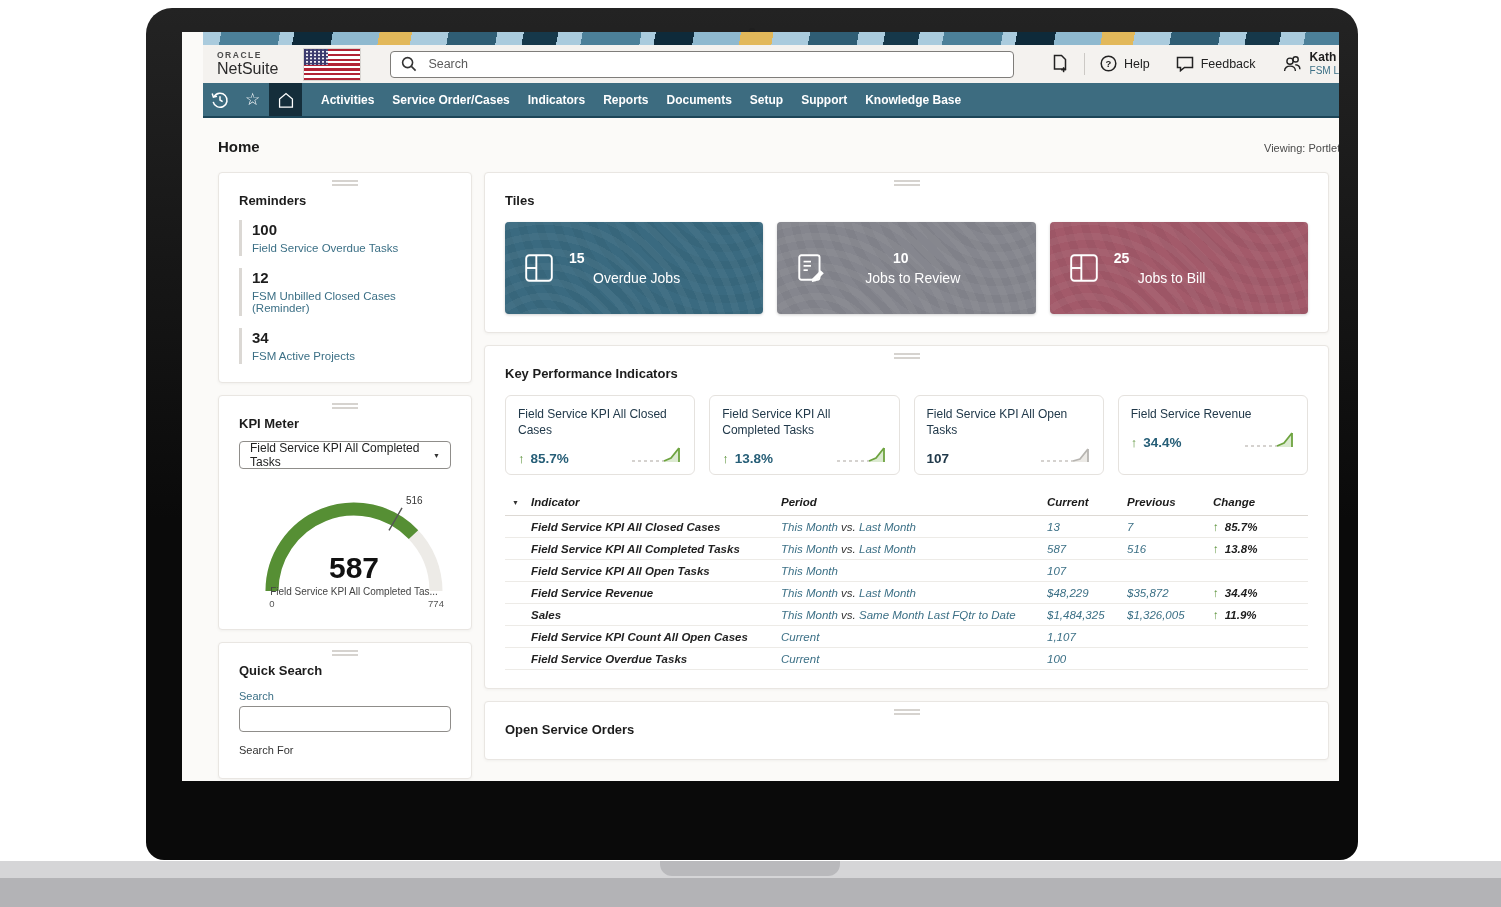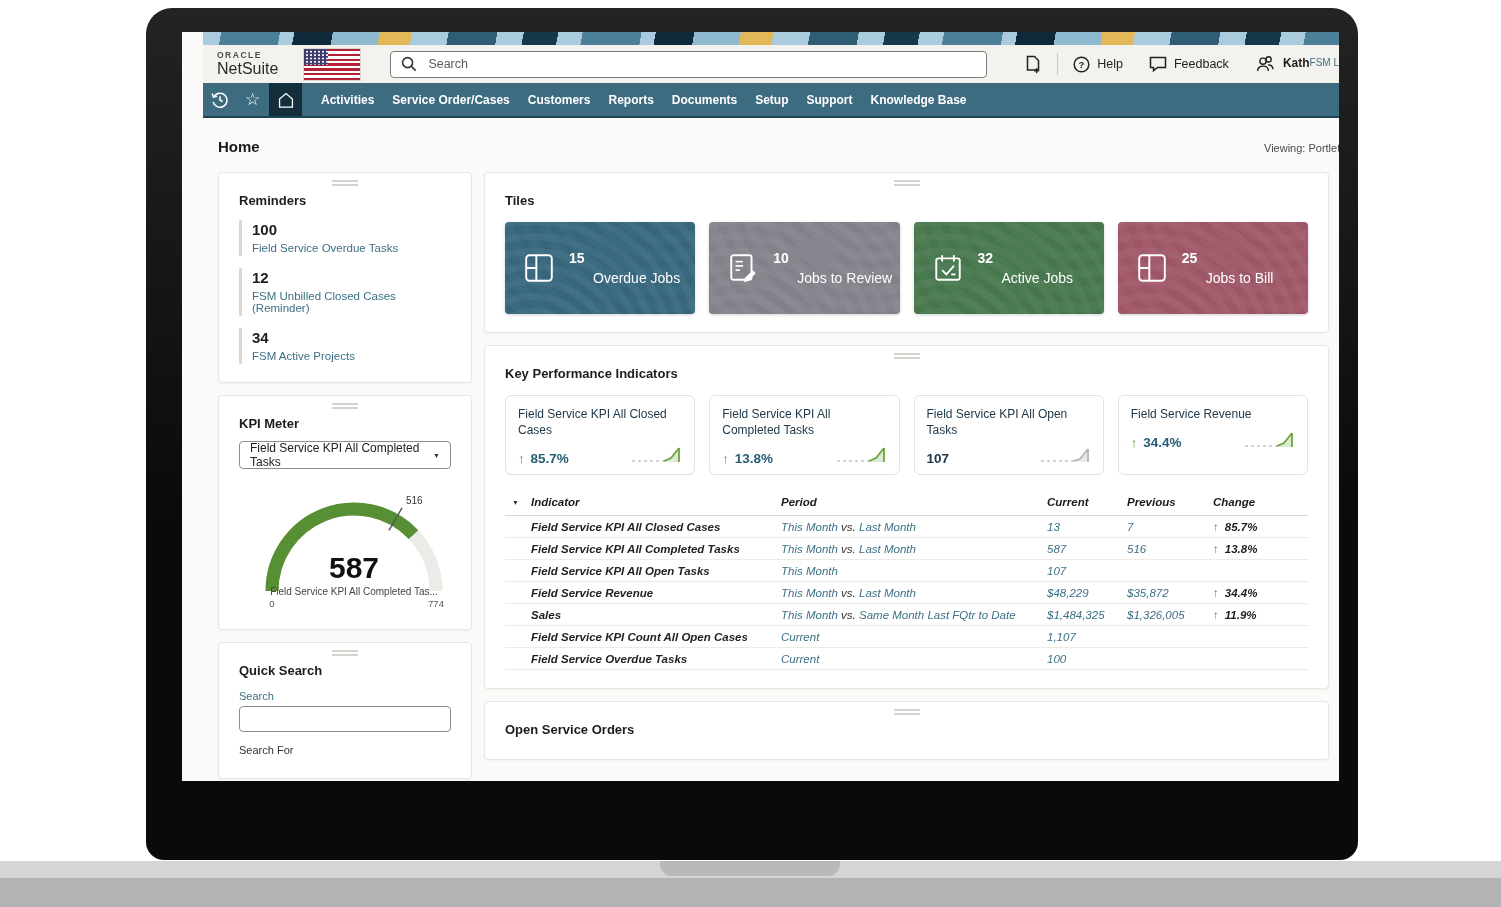--- a/index.html
+++ b/index.html
@@ -35,21 +35,21 @@
         background-image:radial-gradient(#fff 0.7px,transparent 0.8px);background-size:4px 3.4px;background-position:1px 1px;}
   .searchbox{margin-left:30px;width:692px;height:27px;background:#fff;border:1px solid #7f7d7a;border-radius:4px;
         display:flex;align-items:center;padding:0 10px;box-sizing:border-box;}
   .searchbox svg{flex:none;margin-right:9px;}
   .searchbox input{border:none;outline:none;flex:1;font-size:12.5px;color:#333;background:transparent;font-family:inherit;}
   .searchbox input::placeholder{color:#5b5b5b;}
   .appbar-right{display:flex;align-items:center;margin-left:24px;gap:0;white-space:nowrap;}
   .iconbtn{display:flex;align-items:center;gap:7px;font-size:12.5px;color:#222;cursor:pointer;padding:0 13px;}
   .vdiv{width:1px;height:22px;background:#ccc9c5;margin:0 2px;}
   .userchip{display:flex;align-items:center;gap:7px;cursor:pointer;padding-left:14px;}
-  .usertext{display:flex;line-height:1.15;}
+  .usertext{display:flex;flex-direction:column;line-height:1.15;}
   .uname{font-size:12px;font-weight:bold;color:#1d1d1d;}
   .urole{font-size:10px;color:#3c7086;}
 
   
   .navbar{height:33px;background:#3d6c80;display:flex;align-items:stretch;border-bottom:2px solid #1c4558;}
   .nav-icon{width:33px;display:flex;align-items:center;justify-content:center;color:#fff;cursor:pointer;}
   .nav-icon.home{background:#152e3b;}
   .nav-star{font-size:17px;line-height:1;}
   .nav-items{display:flex;align-items:center;margin-left:10px;}
   .nav-item{color:#fff;font-size:12px;font-weight:bold;padding:0 9px;cursor:pointer;}
@@ -198,21 +198,21 @@
         <span class="nav-star">☆</span>
       </div>
       <div class="nav-icon home">
         <svg width="20" height="20" viewBox="0 0 28 28">
           <path d="M5 12.5 L14 5 L23 12.5 V24 H5 Z" fill="none" stroke="#fff" stroke-width="1.8"></path>
         </svg>
       </div>
       <div class="nav-items" id="nav-items">
           <div class="nav-item">Activities</div>
           <div class="nav-item">Service Order/Cases</div>
-          <div class="nav-item">Customers</div>
+          <div class="nav-item">Indicators</div>
           <div class="nav-item">Reports</div>
           <div class="nav-item">Documents</div>
           <div class="nav-item">Setup</div>
           <div class="nav-item">Support</div>
           <div class="nav-item">Knowledge Base</div>
         </div>
     </nav>
 
     <div class="content">
       <div class="pagehead">
@@ -281,50 +281,35 @@
                       <rect x="3" y="3" width="24" height="24" rx="3" fill="none" stroke="#fff" stroke-width="1.8"></rect>
                       <line x1="12.5" y1="3" x2="12.5" y2="27" stroke="#fff" stroke-width="1.8"></line>
                       <line x1="3" y1="15" x2="12.5" y2="15" stroke="#fff" stroke-width="1.8"></line>
                     </svg>
                   </span>
     <span>
       <div class="tile-num">15</div>
       <div class="tile-label">Overdue Jobs</div>
     </span>
                 </div>
-                <div class="tile" style="background-color: rgb(133, 134, 142);">
+                <div class="tile" style="background-color: rgb(133, 134, 142); text-align: center;">
                   <span class="tile-icon">
                     <svg width="32" height="32" viewBox="0 0 30 30">
                       <rect x="4" y="3" width="19" height="23" rx="2" fill="none" stroke="#fff" stroke-width="1.8"></rect>
                       <line x1="8" y1="9" x2="15" y2="9" stroke="#fff" stroke-width="1.6"></line>
                       <line x1="8" y1="13" x2="15" y2="13" stroke="#fff" stroke-width="1.6"></line>
                       <line x1="8" y1="17" x2="12" y2="17" stroke="#fff" stroke-width="1.6"></line>
                       <path d="M16.5 24.5l7.5-7.5 3 3-7.5 7.5-3.7.7z" fill="#fff"></path>
                     </svg>
                   </span>
     <span>
       <div class="tile-num">10</div>
       <div class="tile-label">Jobs to Review</div>
     </span>
                 </div>
-                <div class="tile" style="background-color: rgb(74, 123, 81);">
-                  <span class="tile-icon">
-                    <svg width="32" height="32" viewBox="0 0 30 30">
-                      <rect x="4" y="6" width="22" height="20" rx="2" fill="none" stroke="#fff" stroke-width="1.8"></rect>
-                      <line x1="9.5" y1="3" x2="9.5" y2="9" stroke="#fff" stroke-width="1.8"></line>
-                      <line x1="20.5" y1="3" x2="20.5" y2="9" stroke="#fff" stroke-width="1.8"></line>
-                      <path d="M9.5 17l4 4 7-8" fill="none" stroke="#fff" stroke-width="1.8"></path>
-                      <line x1="18" y1="21" x2="22" y2="21" stroke="#fff" stroke-width="1.8"></line>
-                    </svg>
-                  </span>
-    <span>
-      <div class="tile-num">32</div>
-      <div class="tile-label">Active Jobs</div>
-    </span>
-                </div>
                 <div class="tile" style="background-color: rgb(163, 90, 106);">
                   <span class="tile-icon">
                     <svg width="32" height="32" viewBox="0 0 30 30">
                       <rect x="3" y="3" width="24" height="24" rx="3" fill="none" stroke="#fff" stroke-width="1.8"></rect>
                       <line x1="12.5" y1="3" x2="12.5" y2="27" stroke="#fff" stroke-width="1.8"></line>
                       <line x1="3" y1="15" x2="12.5" y2="15" stroke="#fff" stroke-width="1.8"></line>
                     </svg>
                   </span>
     <span>
       <div class="tile-num">25</div>

